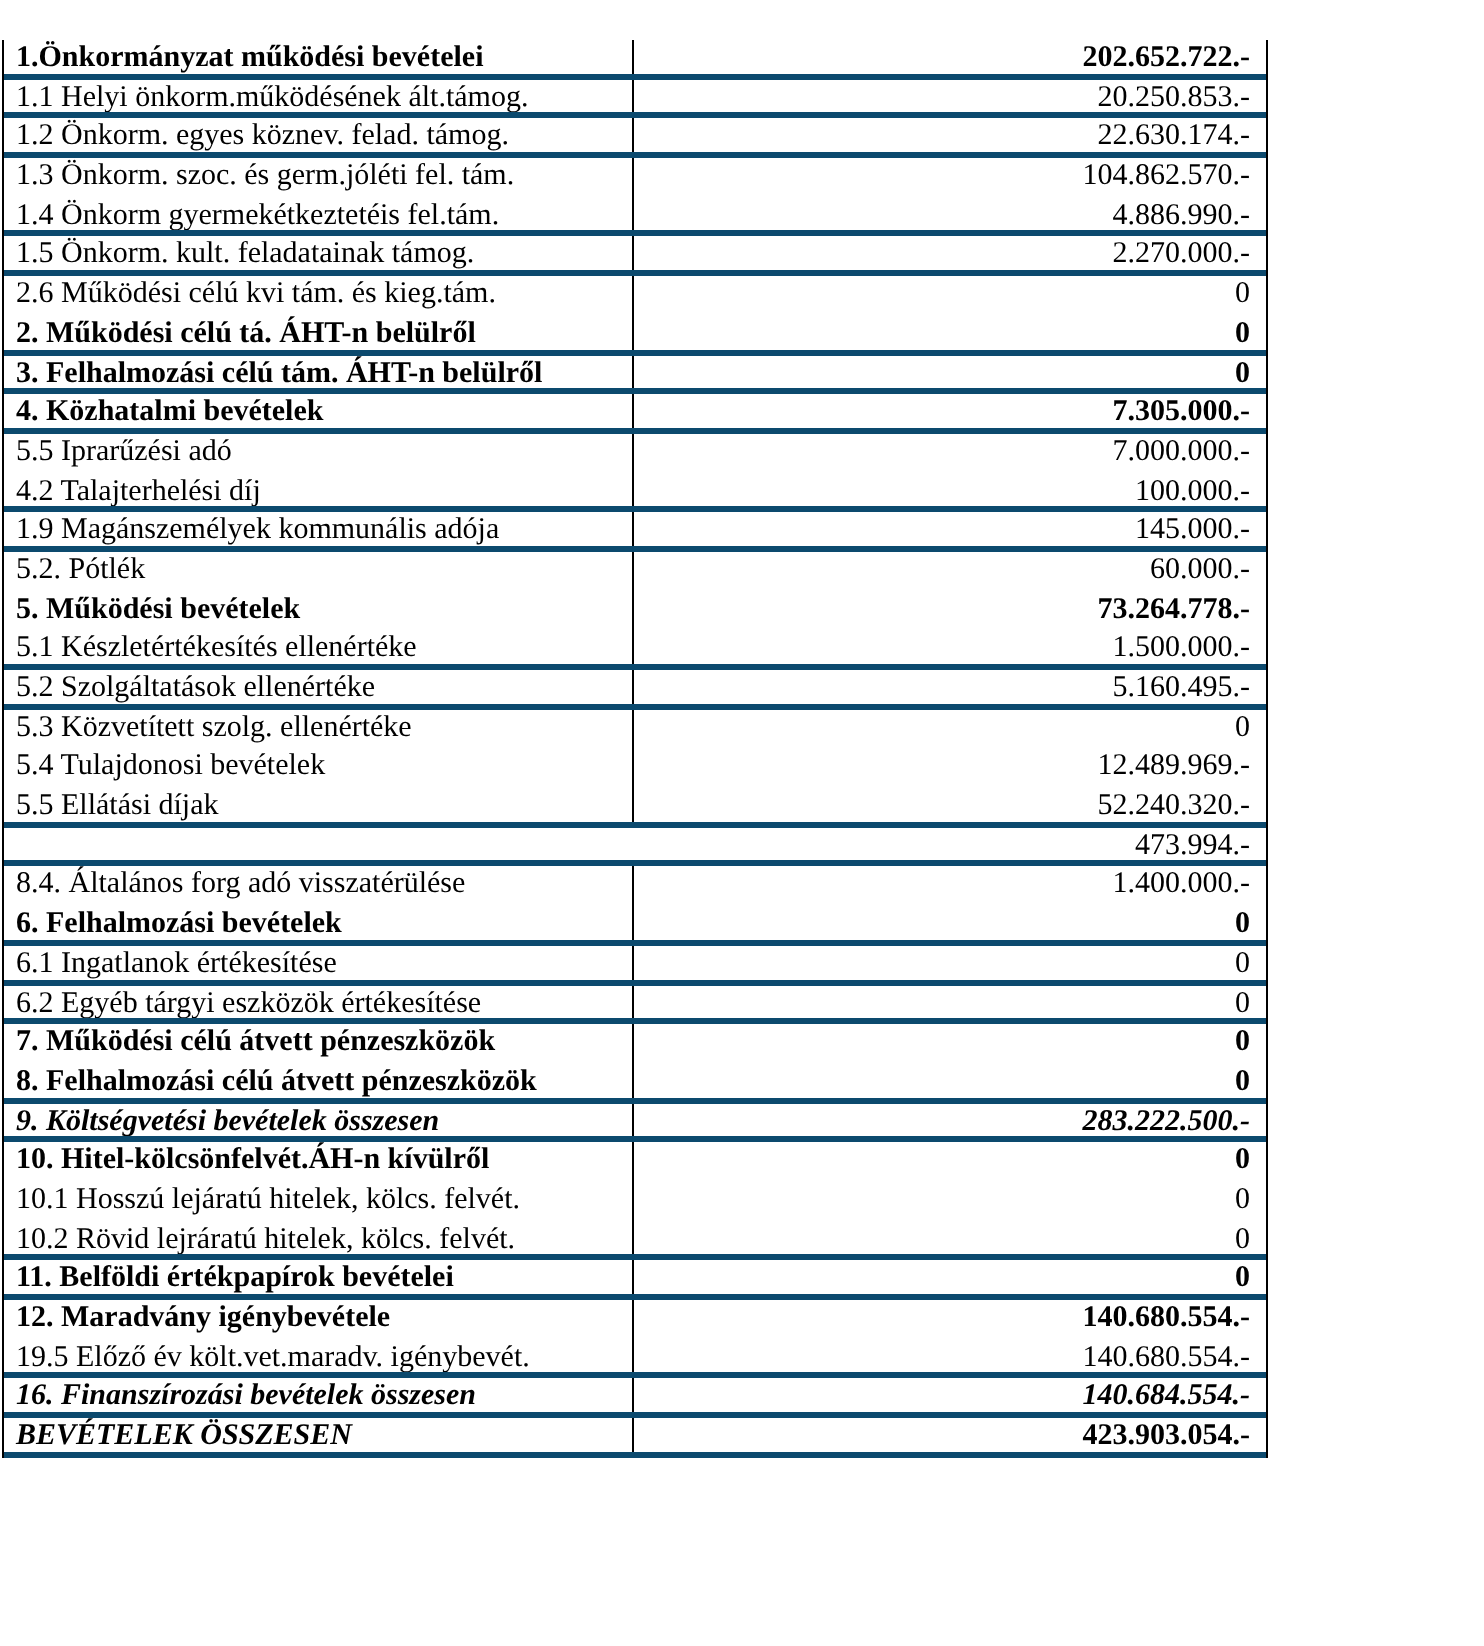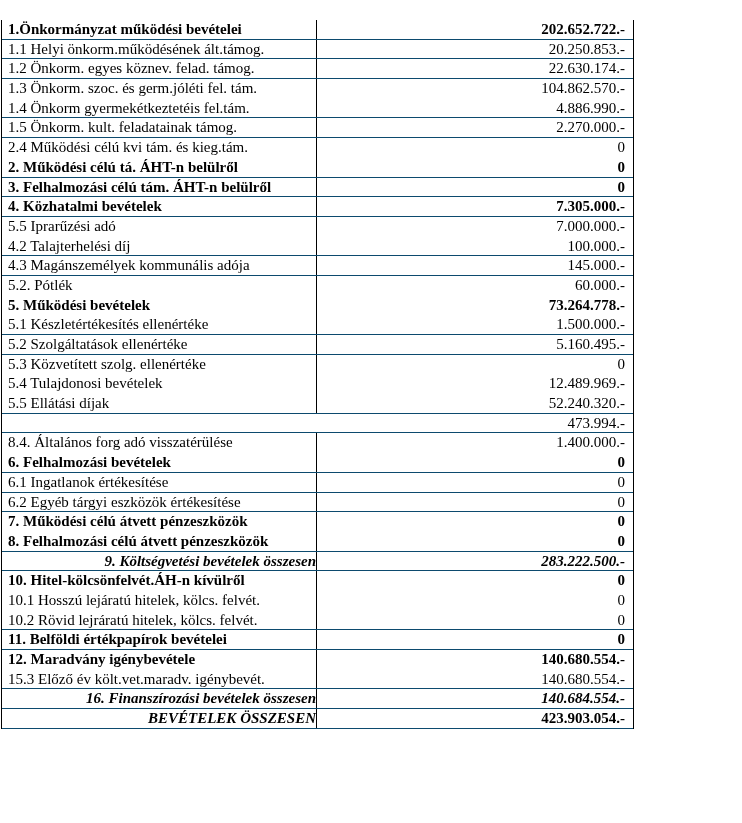--- a/index.html
+++ b/index.html
@@ -5,25 +5,25 @@
   html, body { margin: 0; padding: 0; background: #ffffff; }
   body { width: 742px; height: 823px; position: relative; overflow: hidden; }
   .tbl {
     position: absolute; left: 1px; top: 20px;
     width: 631px;
     border-left: 1px solid #000; border-right: 1px solid #000;
     font-family: "Liberation Serif", "DejaVu Serif", serif;
     font-size: 15px; color: #000;
   }
   .row { display: flex; height: 19.7px; line-height: 19.7px; box-sizing: border-box; }
-  .row.bb { border-bottom: 1px solid #0c4a6e; }
+  .row.bb { border-bottom: 3px solid #0c4a6e; }
   .c1 { width: 315px; border-right: 1px solid #000; padding-left: 6px; box-sizing: border-box; white-space: nowrap; overflow: hidden; }
   .c2 { flex: 1; text-align: right; padding-right: 8px; box-sizing: border-box; white-space: nowrap; }
   .b { font-weight: bold; }
-  .i { font-style: italic; text-align: right; }
+  .i { font-style: italic; }
 </style>
 </head>
 <body>
 
 <div class="tbl" id="tbl">
     <div class="row bb">
       <div class="c1 b">1.Önkormányzat működési bevételei</div>
       <div class="c2 b">202.652.722.-</div>
     </div>
     <div class="row bb">
@@ -40,21 +40,21 @@
     </div>
     <div class="row bb">
       <div class="c1 ">1.4 Önkorm gyermekétkeztetéis fel.tám.</div>
       <div class="c2 ">4.886.990.-</div>
     </div>
     <div class="row bb">
       <div class="c1 ">1.5 Önkorm. kult. feladatainak támog.</div>
       <div class="c2 ">2.270.000.-</div>
     </div>
     <div class="row">
-      <div class="c1 ">2.4 Működési célú kvi tám. és kieg.tám.</div>
+      <div class="c1 ">2.6 Működési célú kvi tám. és kieg.tám.</div>
       <div class="c2 ">0</div>
     </div>
     <div class="row bb">
       <div class="c1 b">2. Működési célú tá. ÁHT-n belülről</div>
       <div class="c2 b">0</div>
     </div>
     <div class="row bb">
       <div class="c1 b">3. Felhalmozási célú tám. ÁHT-n belülről</div>
       <div class="c2 b">0</div>
     </div>
@@ -64,21 +64,21 @@
     </div>
     <div class="row">
       <div class="c1 ">5.5 Iprarűzési adó</div>
       <div class="c2 ">7.000.000.-</div>
     </div>
     <div class="row bb">
       <div class="c1 ">4.2 Talajterhelési díj</div>
       <div class="c2 ">100.000.-</div>
     </div>
     <div class="row bb">
-      <div class="c1 ">4.3 Magánszemélyek kommunális adója</div>
+      <div class="c1 ">1.9 Magánszemélyek kommunális adója</div>
       <div class="c2 ">145.000.-</div>
     </div>
     <div class="row">
       <div class="c1 ">5.2. Pótlék</div>
       <div class="c2 ">60.000.-</div>
     </div>
     <div class="row">
       <div class="c1 b">5. Működési bevételek</div>
       <div class="c2 b">73.264.778.-</div>
     </div>
@@ -147,21 +147,21 @@
     </div>
     <div class="row bb">
       <div class="c1 b">11. Belföldi értékpapírok bevételei</div>
       <div class="c2 b">0</div>
     </div>
     <div class="row">
       <div class="c1 b">12. Maradvány igénybevétele</div>
       <div class="c2 b">140.680.554.-</div>
     </div>
     <div class="row bb">
-      <div class="c1 ">15.3 Előző év költ.vet.maradv. igénybevét.</div>
+      <div class="c1 ">19.5 Előző év költ.vet.maradv. igénybevét.</div>
       <div class="c2 ">140.680.554.-</div>
     </div>
     <div class="row bb">
       <div class="c1 b i">16. Finanszírozási bevételek összesen</div>
       <div class="c2 b i">140.684.554.-</div>
     </div>
     <div class="row bb">
       <div class="c1 b i">BEVÉTELEK ÖSSZESEN</div>
       <div class="c2 b">423.903.054.-</div>
     </div>

